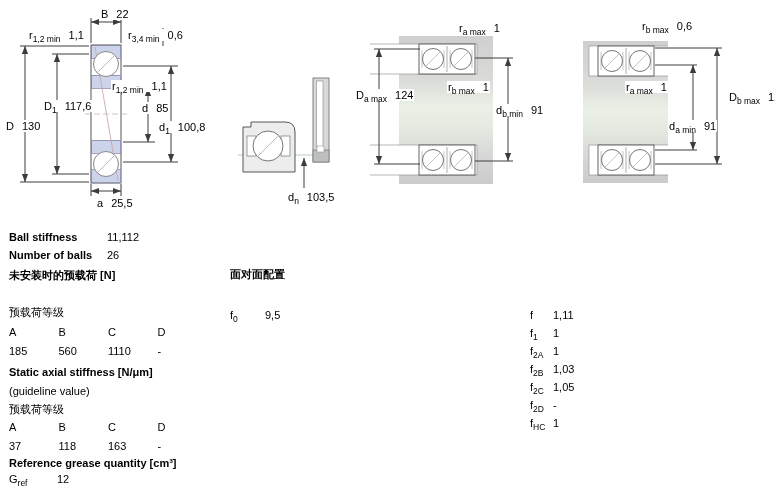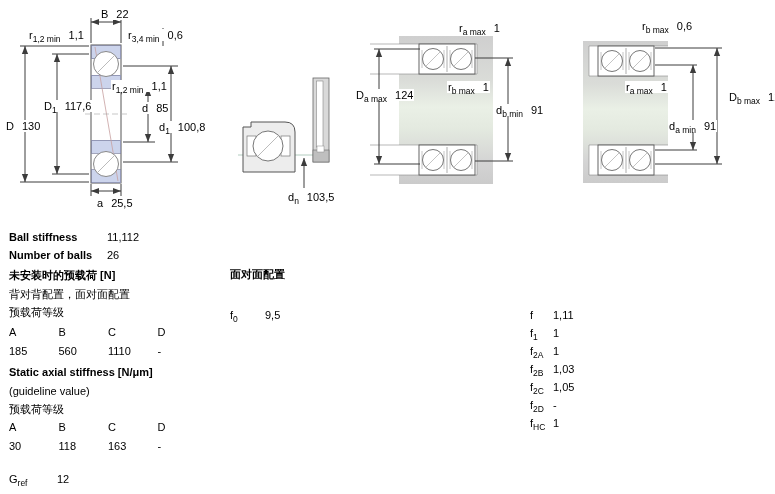--- a/index.html
+++ b/index.html
@@ -216,39 +216,39 @@
   <div class="dim" style="left:668px;top:120px"><span>d</span><sub>a min</sub><span class="dv">91</span></div>
 
   <div class="ln" style="top:231px">
     <span class="b speclabel">Ball stiffness</span><span>11,112</span>
   </div>
   <div class="ln" style="top:249px">
     <span class="b speclabel">Number of balls</span><span>26</span>
   </div>
 
   <div class="ln b" style="top:269px">未安装时的预载荷 [N]</div>
-  <div class="ln" style="top:288px">背对背配置，面对面配置</div>
   <div class="ln" style="top:306px">预载荷等级</div>
   <div class="ln" style="top:326px">
     <span class="tc">A</span><span class="tc">B</span><span class="tc">C</span><span class="tc">D</span>
   </div>
   <div class="ln" style="top:345px">
     <span class="tc">185</span><span class="tc">560</span><span class="tc">1110</span><span class="tc">-</span>
   </div>
 
   <div class="ln b" style="top:366px">Static axial stiffness [N/μm]</div>
   <div class="ln" style="top:385px">(guideline value)</div>
   <div class="ln" style="top:403px">预载荷等级</div>
   <div class="ln" style="top:421px">
     <span class="tc">A</span><span class="tc">B</span><span class="tc">C</span><span class="tc">D</span>
   </div>
   <div class="ln" style="top:440px">
-    <span class="tc">30</span><span class="tc">118</span><span class="tc">163</span><span class="tc">-</span>
-  </div>
-
+    <span class="tc">37</span><span class="tc">118</span><span class="tc">163</span><span class="tc">-</span>
+  </div>
+
+  <div class="ln b" style="top:457px">Reference grease quantity [cm³]</div>
   <div class="ln" style="top:473px">
     <span class="gsym"><span>G</span><sub>ref</sub></span><span>12</span>
   </div>
 
   <div class="ln b" style="left:230px;top:268px">面对面配置</div>
   <div class="ln" style="left:230px;top:309px">
     <span class="f0sym"><span>f</span><sub>0</sub></span><span>9,5</span>
   </div>
 
   <div class="ln" style="left:530px;top:309px">

